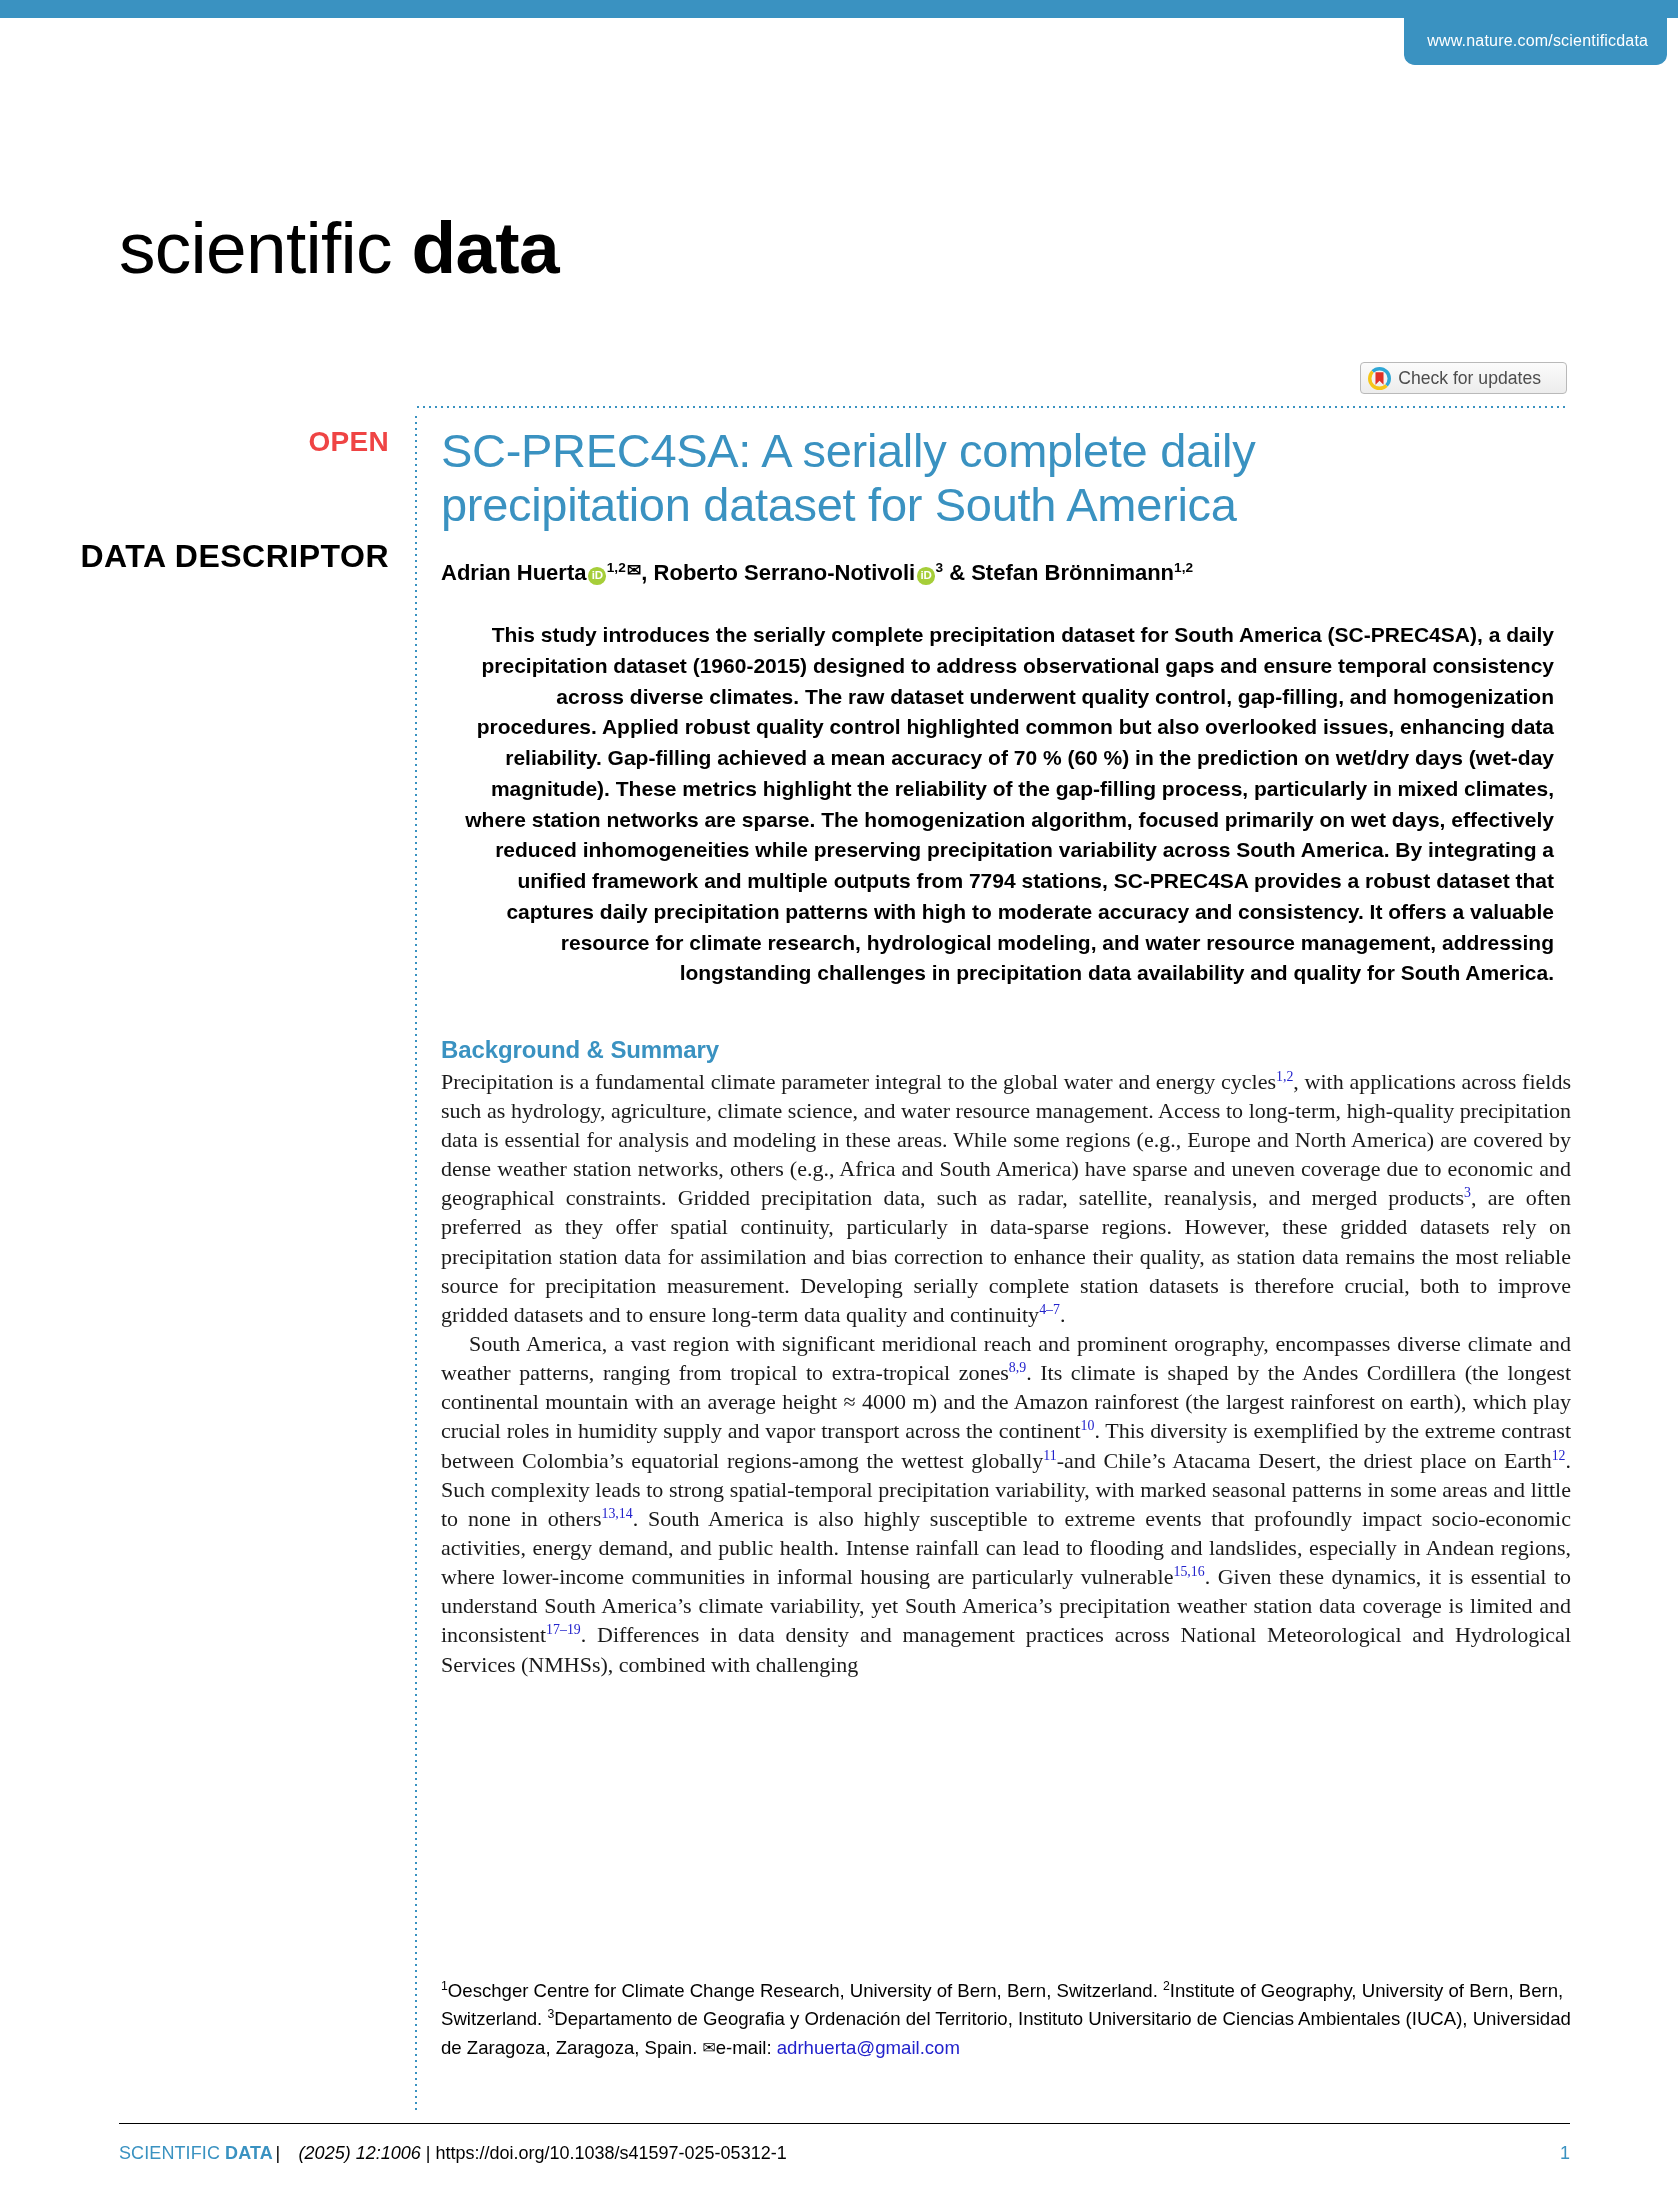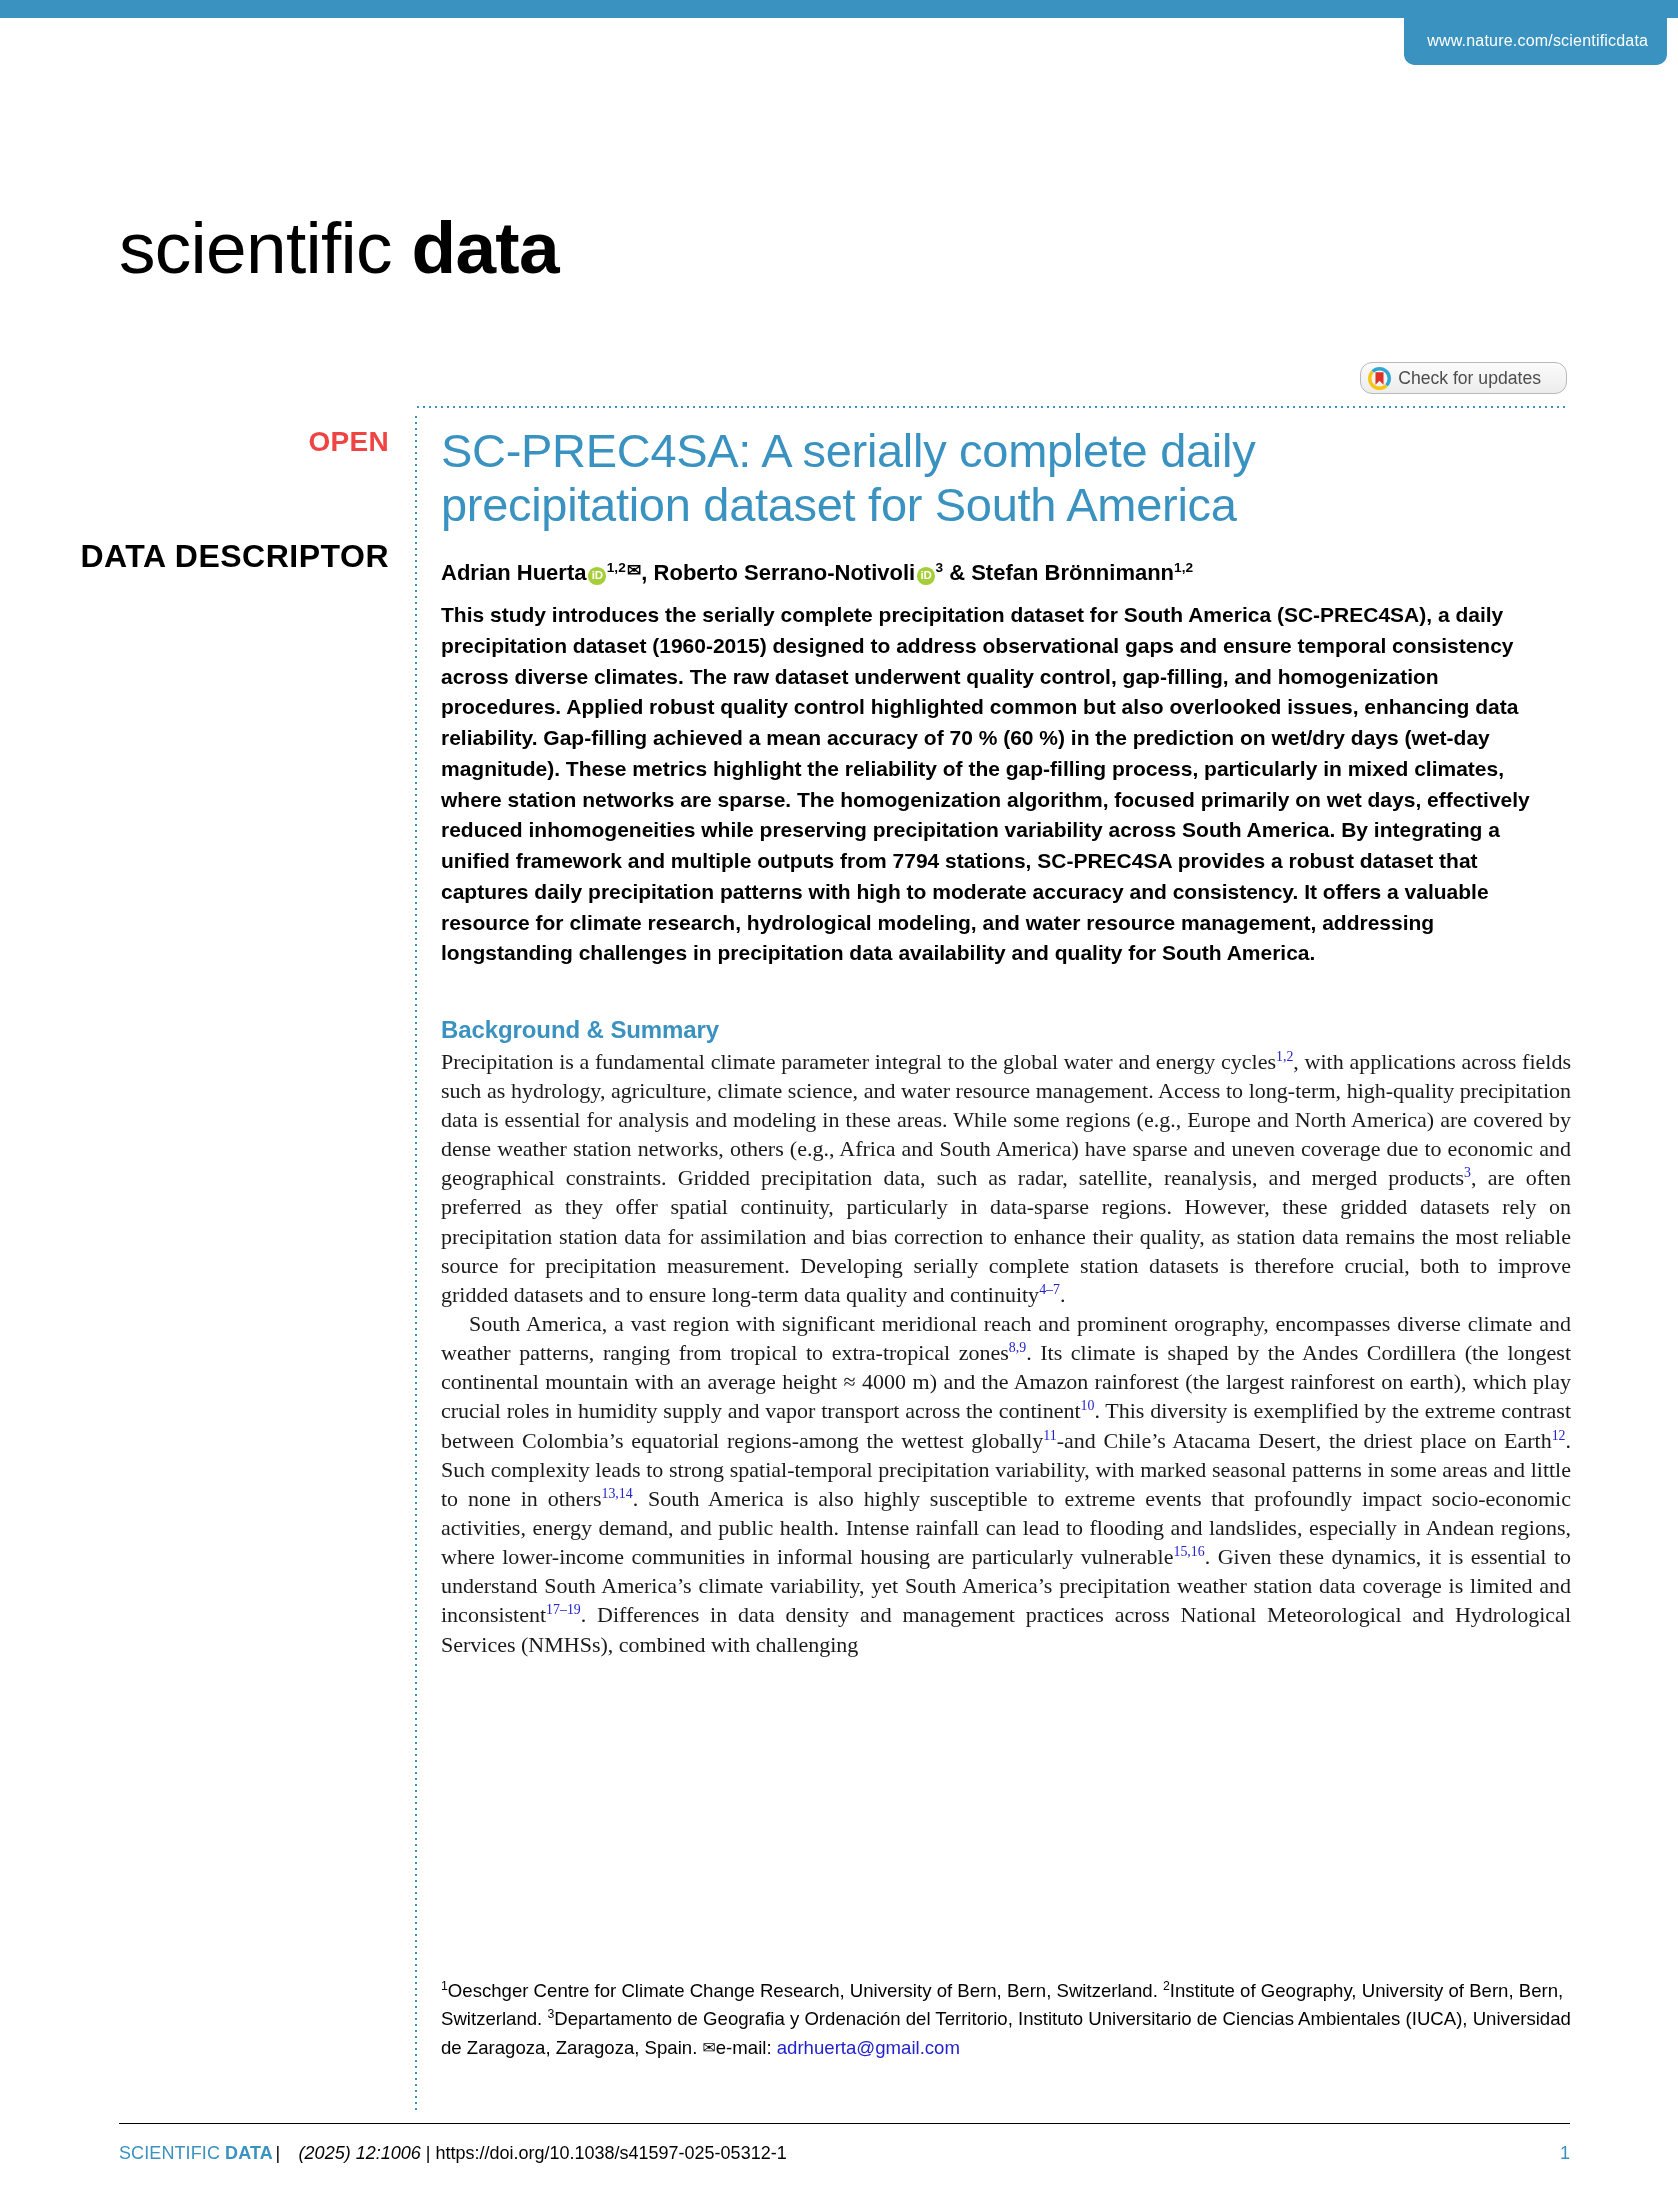--- a/index.html
+++ b/index.html
@@ -64,21 +64,21 @@
   }
 
   
   .updates-badge {
     position: absolute;
     left: 1360px;
     top: 362px;
     width: 207px;
     height: 32px;
     border: 0.7px solid #b9b9b9;
-    border-radius: 12px;
+    border-radius: 4px;
     background: linear-gradient(to bottom, #fbfbfb 0%, #ececec 100%);
     display: flex;
     align-items: center;
     padding-left: 6.8px;
     box-sizing: border-box;
   }
   .crossmark {
     width: 23px; height: 23px;
     flex: 0 0 23px;
     margin-right: 7.4px;
@@ -180,26 +180,26 @@
     font-family: "Liberation Sans", sans-serif;
     letter-spacing: -0.3px;
   }
   .envelope {
     font-size: 17px;
     vertical-align: 4px;
     margin-left: 1.4px;
   }
 
   .abstract {
-    margin-top: 12px;
+    margin-top: 32px;
     font-size: 21px;
     line-height: 1.465;
     font-weight: 700;
     color: #000000;
-    text-align: left;
+    text-align: right;
     max-width: 1113px;
   }
 
   .section-head {
     margin-top: 47px;
     font-size: 24px;
     font-weight: 700;
     color: #3a92c1;
     letter-spacing: -0.1px;
   }

